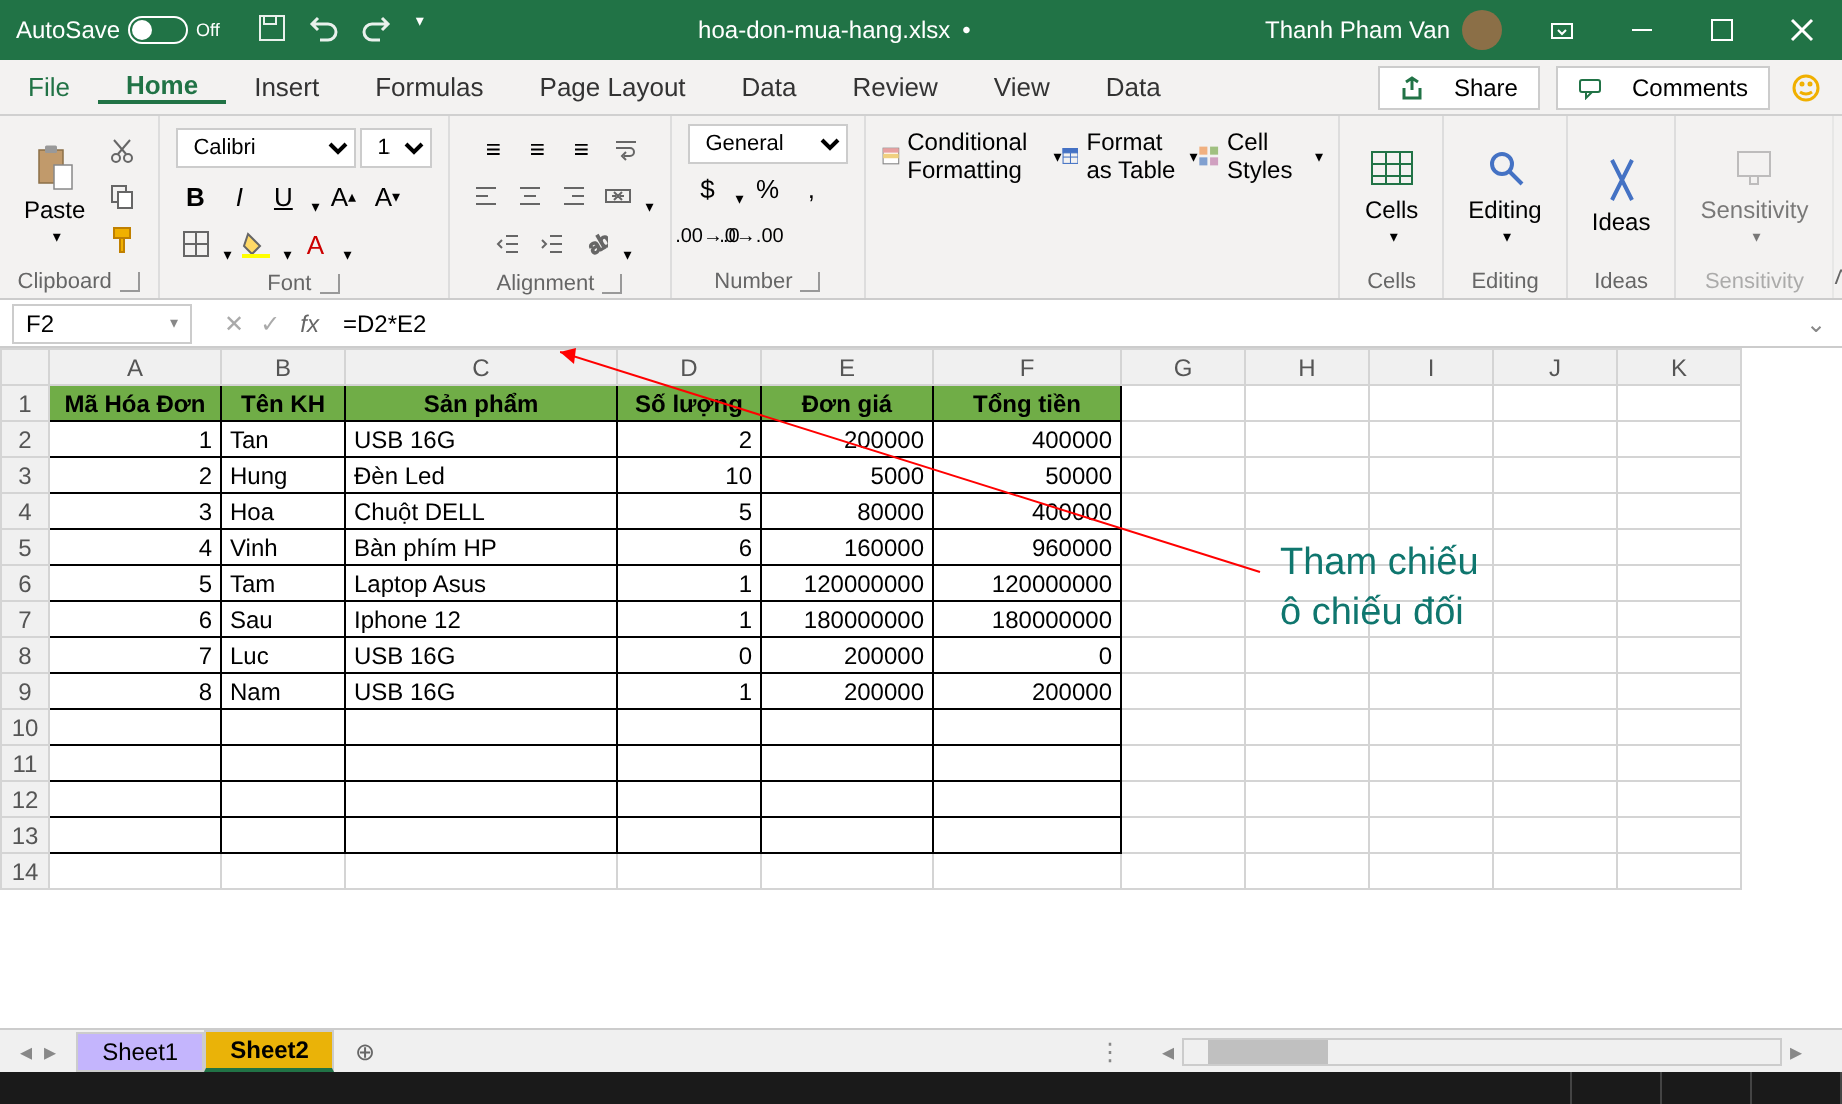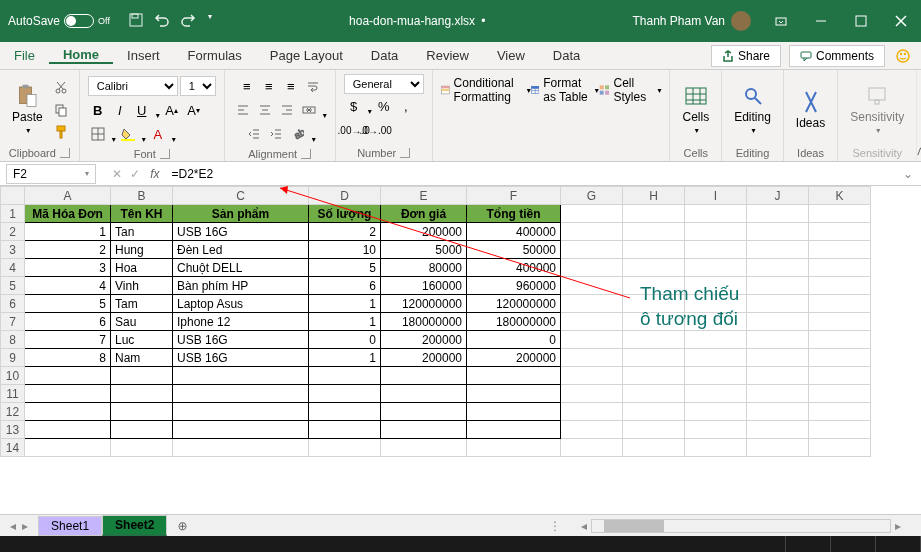--- a/index.html
+++ b/index.html
@@ -1,41 +1,41 @@
 <!DOCTYPE html>
 <html><head>
 <meta charset="utf-8">
 <style>
 * { margin: 0; padding: 0; box-sizing: border-box; font-family: "Segoe UI", Arial, sans-serif; }
 body { background: #f0f0f0; width: 921px; height: 552px; overflow: hidden; position: relative; }
 .window { width: 921px; height: 552px; background: #fff; display: flex; flex-direction: column; }
 
 
-.titlebar { background: #217346; color: #fff; height: 42px; display: flex; align-items: center; font-size: 12px; }
+.titlebar { background: #217346; color: #fff; height: 30px; display: flex; align-items: center; font-size: 12px; }
 .titlebar-left { display: flex; align-items: center; padding-left: 8px; gap: 8px; }
 .autosave { display: flex; align-items: center; gap: 4px; }
 .autosave-toggle { width: 30px; height: 14px; border: 1px solid #fff; border-radius: 7px; display: flex; align-items: center; padding: 1px; }
 .autosave-knob { width: 10px; height: 10px; background: #fff; border-radius: 50%; }
 .titlebar-icons { display: flex; gap: 10px; margin-left: 10px; }
 .titlebar-icon { width: 16px; height: 16px; opacity: 0.9; }
 .titlebar-center { flex: 1; text-align: center; display: flex; align-items: center; justify-content: center; gap: 6px; }
 .titlebar-right { display: flex; align-items: center; }
 .user-area { display: flex; align-items: center; gap: 6px; padding: 0 10px; }
 .avatar { width: 20px; height: 20px; border-radius: 50%; background: #8b6f47; }
 .win-btns { display: flex; }
 .win-btn { width: 40px; height: 30px; display: flex; align-items: center; justify-content: center; cursor: pointer; }
 
 
 .menubar { background: #f3f2f1; height: 28px; display: flex; align-items: center; font-size: 13px; border-bottom: 1px solid #d0d0d0; }
 .menu-tab { padding: 0 14px; height: 16px; display: flex; align-items: center; cursor: pointer; color: #333; }
 .menu-tab.file { color: #217346; font-weight: 400; }
 .menu-tab.active { border-bottom: 2px solid #217346; color: #217346; font-weight: 600; }
 .menu-spacer { flex: 1; }
 .menu-right { display: flex; gap: 8px; padding-right: 8px; align-items: center; }
-.btn-share, .btn-comments { border: 1px solid #ccc; padding: 3px 10px; font-size: 12px; display: flex; align-items: center; gap: 4px; cursor: pointer; background: #fff; }
+.btn-share, .btn-comments { border: 1px solid #ccc; padding: 3px 10px; font-size: 12px; display: flex; align-items: center; gap: 15px; cursor: pointer; background: #fff; }
 .smiley { width: 20px; height: 20px; display: flex; align-items: center; justify-content: center; }
 
 
 .ribbon { background: #f3f2f1; height: 92px; display: flex; border-bottom: 1px solid #ccc; font-size: 12px; }
 .ribbon-group { border-right: 1px solid #ddd; padding: 4px 8px 0 8px; display: flex; flex-direction: column; justify-content: space-between; }
 .ribbon-group-body { flex: 1; display: flex; align-items: center; }
 .ribbon-group-label { font-size: 11px; color: #666; text-align: center; padding: 2px 0; display: flex; justify-content: center; align-items: center; gap: 4px; }
 .dialog-launcher { width: 10px; height: 10px; border: 1px solid #999; border-top: none; border-left: none; font-size: 8px; }
 .big-btn { display: flex; flex-direction: column; align-items: center; gap: 2px; cursor: pointer; padding: 2px 4px; }
 .big-btn svg { width: 24px; height: 24px; }
@@ -67,21 +67,21 @@
 .data-cell { border: 1px solid #000 !important; padding: 0 4px; }
 .data-cell.r { text-align: right; }
 .data-cell.l { text-align: left; }
 .annotation { position: absolute; color: #0f766e; font-size: 19px; line-height: 1.3; pointer-events: none; }
 .arrow-svg { position: absolute; pointer-events: none; }
 
 
 .sheet-tabs { height: 22px; background: #f0f0f0; border-top: 1px solid #ccc; display: flex; align-items: center; font-size: 12px; }
 .sheet-nav { display: flex; padding: 0 10px; gap: 6px; color: #888; }
 .sheet-tab { padding: 2px 12px; border: 1px solid #ccc; background: #c4b5fd; cursor: pointer; }
-.sheet-tab.active { border-bottom: 2px solid #217346; font-weight: bold; background: #15803d; }
+.sheet-tab.active { border-bottom: 2px solid #217346; font-weight: bold; background: #eab308; }
 .sheet-add { padding: 0 10px; cursor: pointer; color: #666; }
 .sheet-scroll { flex: 1; display: flex; justify-content: flex-end; padding-right: 20px; }
 .hscroll { width: 300px; height: 14px; background: #f0f0f0; border: 1px solid #ccc; position: relative; }
 .hscroll-thumb { position: absolute; left: 12px; width: 60px; height: 12px; background: #c0c0c0; }
 
 
 .taskbar { height: 16px; background: #1a1a1a; display: flex; justify-content: flex-end; }
 .taskbar-item { width: 45px; border-right: 1px solid #444; }
 
 .chev { font-size: 8px; margin-left: 2px; }
@@ -705,21 +705,21 @@
           </tr>
         </tbody>
       </table>
 
     <svg class="arrow-svg" style="left:280px;top:0px" width="360" height="130">
       <line x1="0" y1="2" x2="350" y2="112" stroke="#ff0000" stroke-width="1"></line>
       <polygon points="0,2 8,0 7,8" fill="#ff0000"></polygon>
     </svg>
     <div class="annotation" style="left:640px;top:96px">
       <div>Tham chiếu</div>
-      <div>ô tương đối</div>
+      <div>ô chiếu đối</div>
     </div>
   </div>
 
   <div class="sheet-tabs">
     <div class="sheet-nav">
       <span>◂</span>
       <span>▸</span>
     </div>
     <div class="sheet-tab">Sheet1</div>
     <div class="sheet-tab active">Sheet2</div>

